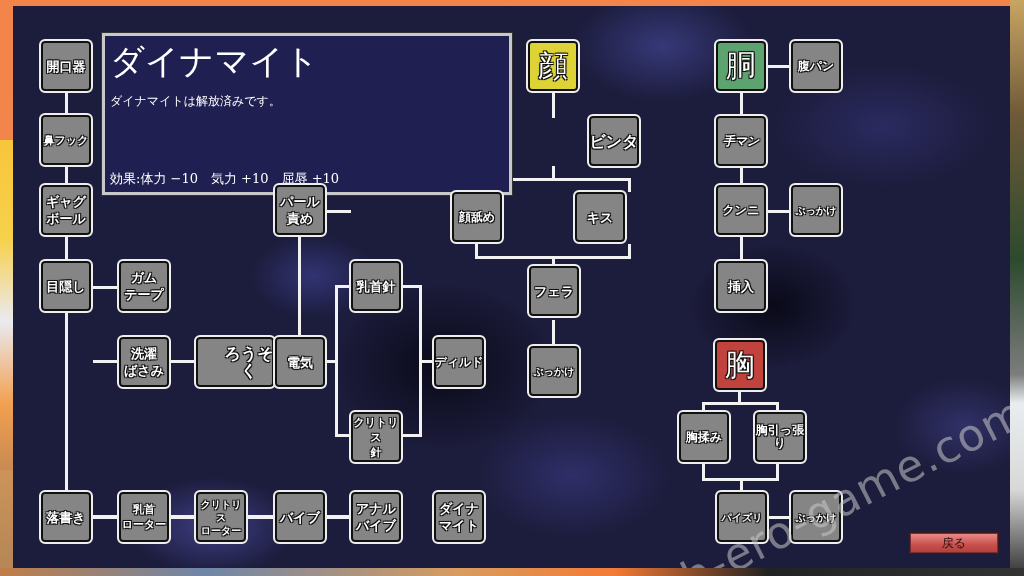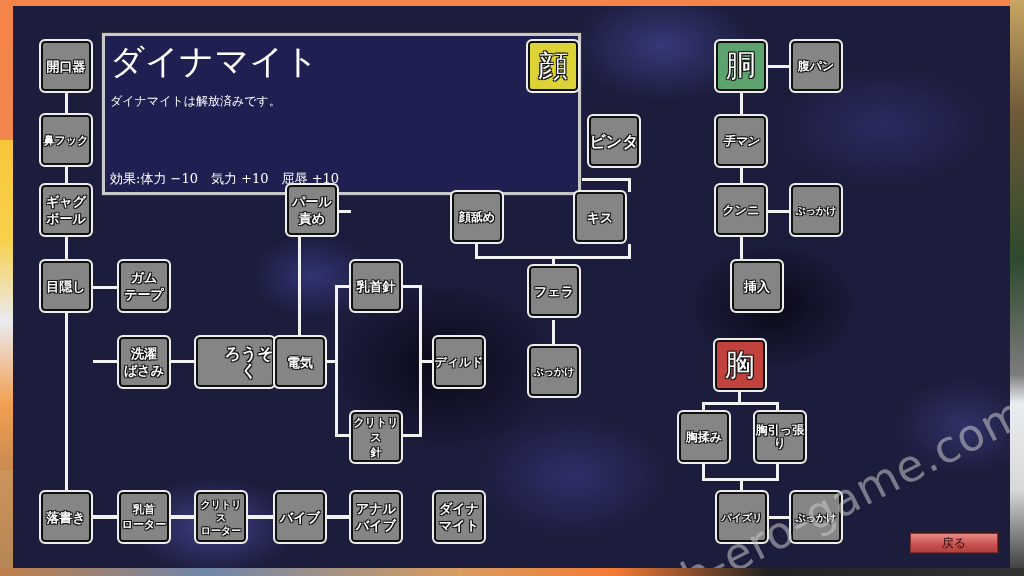--- a/index.html
+++ b/index.html
@@ -28,21 +28,21 @@
     box-shadow:inset 0 0 0 2px #111;background:#858585;display:flex;align-items:center;justify-content:center;
     text-align:center;color:#fff;font-size:13px;font-weight:bold;line-height:17px;cursor:pointer;
     text-shadow:-1px -1px 0 #111,1px -1px 0 #111,-1px 1px 0 #111,1px 1px 0 #111,0 0 2px #000;
     white-space:pre-line;box-sizing:content-box;}
   .node.small{font-size:10px;line-height:13px;}
   .node.cat{font-size:30px;line-height:32px;font-weight:normal;}
   .node.blue{background:#4e53c7;font-size:22px;}
   .node.yellow{background:#ddd236;}
   .node.green{background:#5da370;}
   .node.red{background:#c2433d;}
-  .info{position:absolute;left:89px;top:27px;width:479px;height:162px;border:3px solid #c8c8c8;
+  .info{position:absolute;left:89px;top:27px;width:410px;height:162px;border:3px solid #c8c8c8;
     box-shadow:0 0 0 1px #333;background:#1f1f52;color:#fff;box-sizing:border-box;
     font-family:"DejaVu Serif","Liberation Serif",serif;}
   .info-title{position:absolute;left:5px;top:4px;font-size:34px;line-height:42px;}
   .info-desc{position:absolute;left:5px;top:57px;font-size:12px;}
   .info-effect{position:absolute;left:5px;top:134px;font-size:13px;white-space:pre;}
   .back-btn{position:absolute;left:897px;top:527px;width:86px;height:18px;
     background:linear-gradient(180deg,#e88a88 0%,#c8504d 60%,#b04240 100%);
     border:1px solid #7a2d2b;box-shadow:0 0 0 1px #3a1a1a;color:#2a1010;font-size:12px;
     display:flex;align-items:center;justify-content:center;cursor:pointer;
     font-family:"DejaVu Serif","Liberation Serif",serif;}
@@ -117,21 +117,21 @@
   <div class="node small" style="left:26px;top:107px;font-size:11px;">鼻フック</div>
   <div class="node" style="left:26px;top:177px;">ギャグ
 ボール</div>
   <div class="node" style="left:26px;top:253px;">目隠し</div>
   <div class="node" style="left:104px;top:253px;">ガム
 テープ</div>
   <div class="node" style="left:104px;top:329px;">洗濯
 ばさみ</div>
   <div class="node" style="left:181px;top:329px;font-size:16px;padding-left:28px;">ろうそく</div>
   <div class="node" style="left:260px;top:329px;">電気</div>
-  <div class="node" style="left:260px;top:177px;margin-left:12px;">パール
+  <div class="node" style="left:260px;top:177px;">パール
 責め</div>
   <div class="node" style="left:336px;top:253px;">乳首針</div>
   <div class="node small" style="left:336px;top:404px;font-size:11px;line-height:15px;">クリトリス
 針</div>
   <div class="node" style="left:419px;top:329px;font-size:12px;">ディルド</div>
   <div class="node" style="left:26px;top:484px;">落書き</div>
   <div class="node small" style="left:104px;top:484px;font-size:11px;line-height:15px;">乳首
 ローター</div>
   <div class="node small" style="left:181px;top:484px;">クリトリス
 ローター</div>
@@ -146,21 +146,21 @@
   <div class="node" style="left:437px;top:184px;font-size:12px;">顔舐め</div>
   <div class="node" style="left:560px;top:184px;">キス</div>
   <div class="node" style="left:514px;top:258px;">フェラ</div>
   <div class="node small" style="left:514px;top:338px;">ぶっかけ</div>
 
   <div class="node cat green" style="left:701px;top:33px;">胴</div>
   <div class="node" style="left:776px;top:33px;font-size:12px;">腹パン</div>
   <div class="node" style="left:701px;top:108px;font-size:12px;font-style:italic;">手マン</div>
   <div class="node" style="left:701px;top:177px;font-size:12px;">クンニ</div>
   <div class="node small" style="left:776px;top:177px;">ぶっかけ</div>
-  <div class="node" style="left:701px;top:253px;margin-left:16px;">挿入</div>
+  <div class="node" style="left:701px;top:253px;">挿入</div>
 
   <div class="node cat red" style="left:700px;top:332px;">胸</div>
   <div class="node" style="left:664px;top:404px;font-size:12px;">胸揉み</div>
   <div class="node small" style="left:740px;top:404px;font-size:12px;">胸引っ張り</div>
   <div class="node small" style="left:702px;top:484px;">パイズリ</div>
   <div class="node small" style="left:776px;top:484px;">ぶっかけ</div>
 
   <div class="back-btn">戻る</div>
 
   <div class="watermark" style="left:660px;top:552px;">h-ero-game.com</div>

